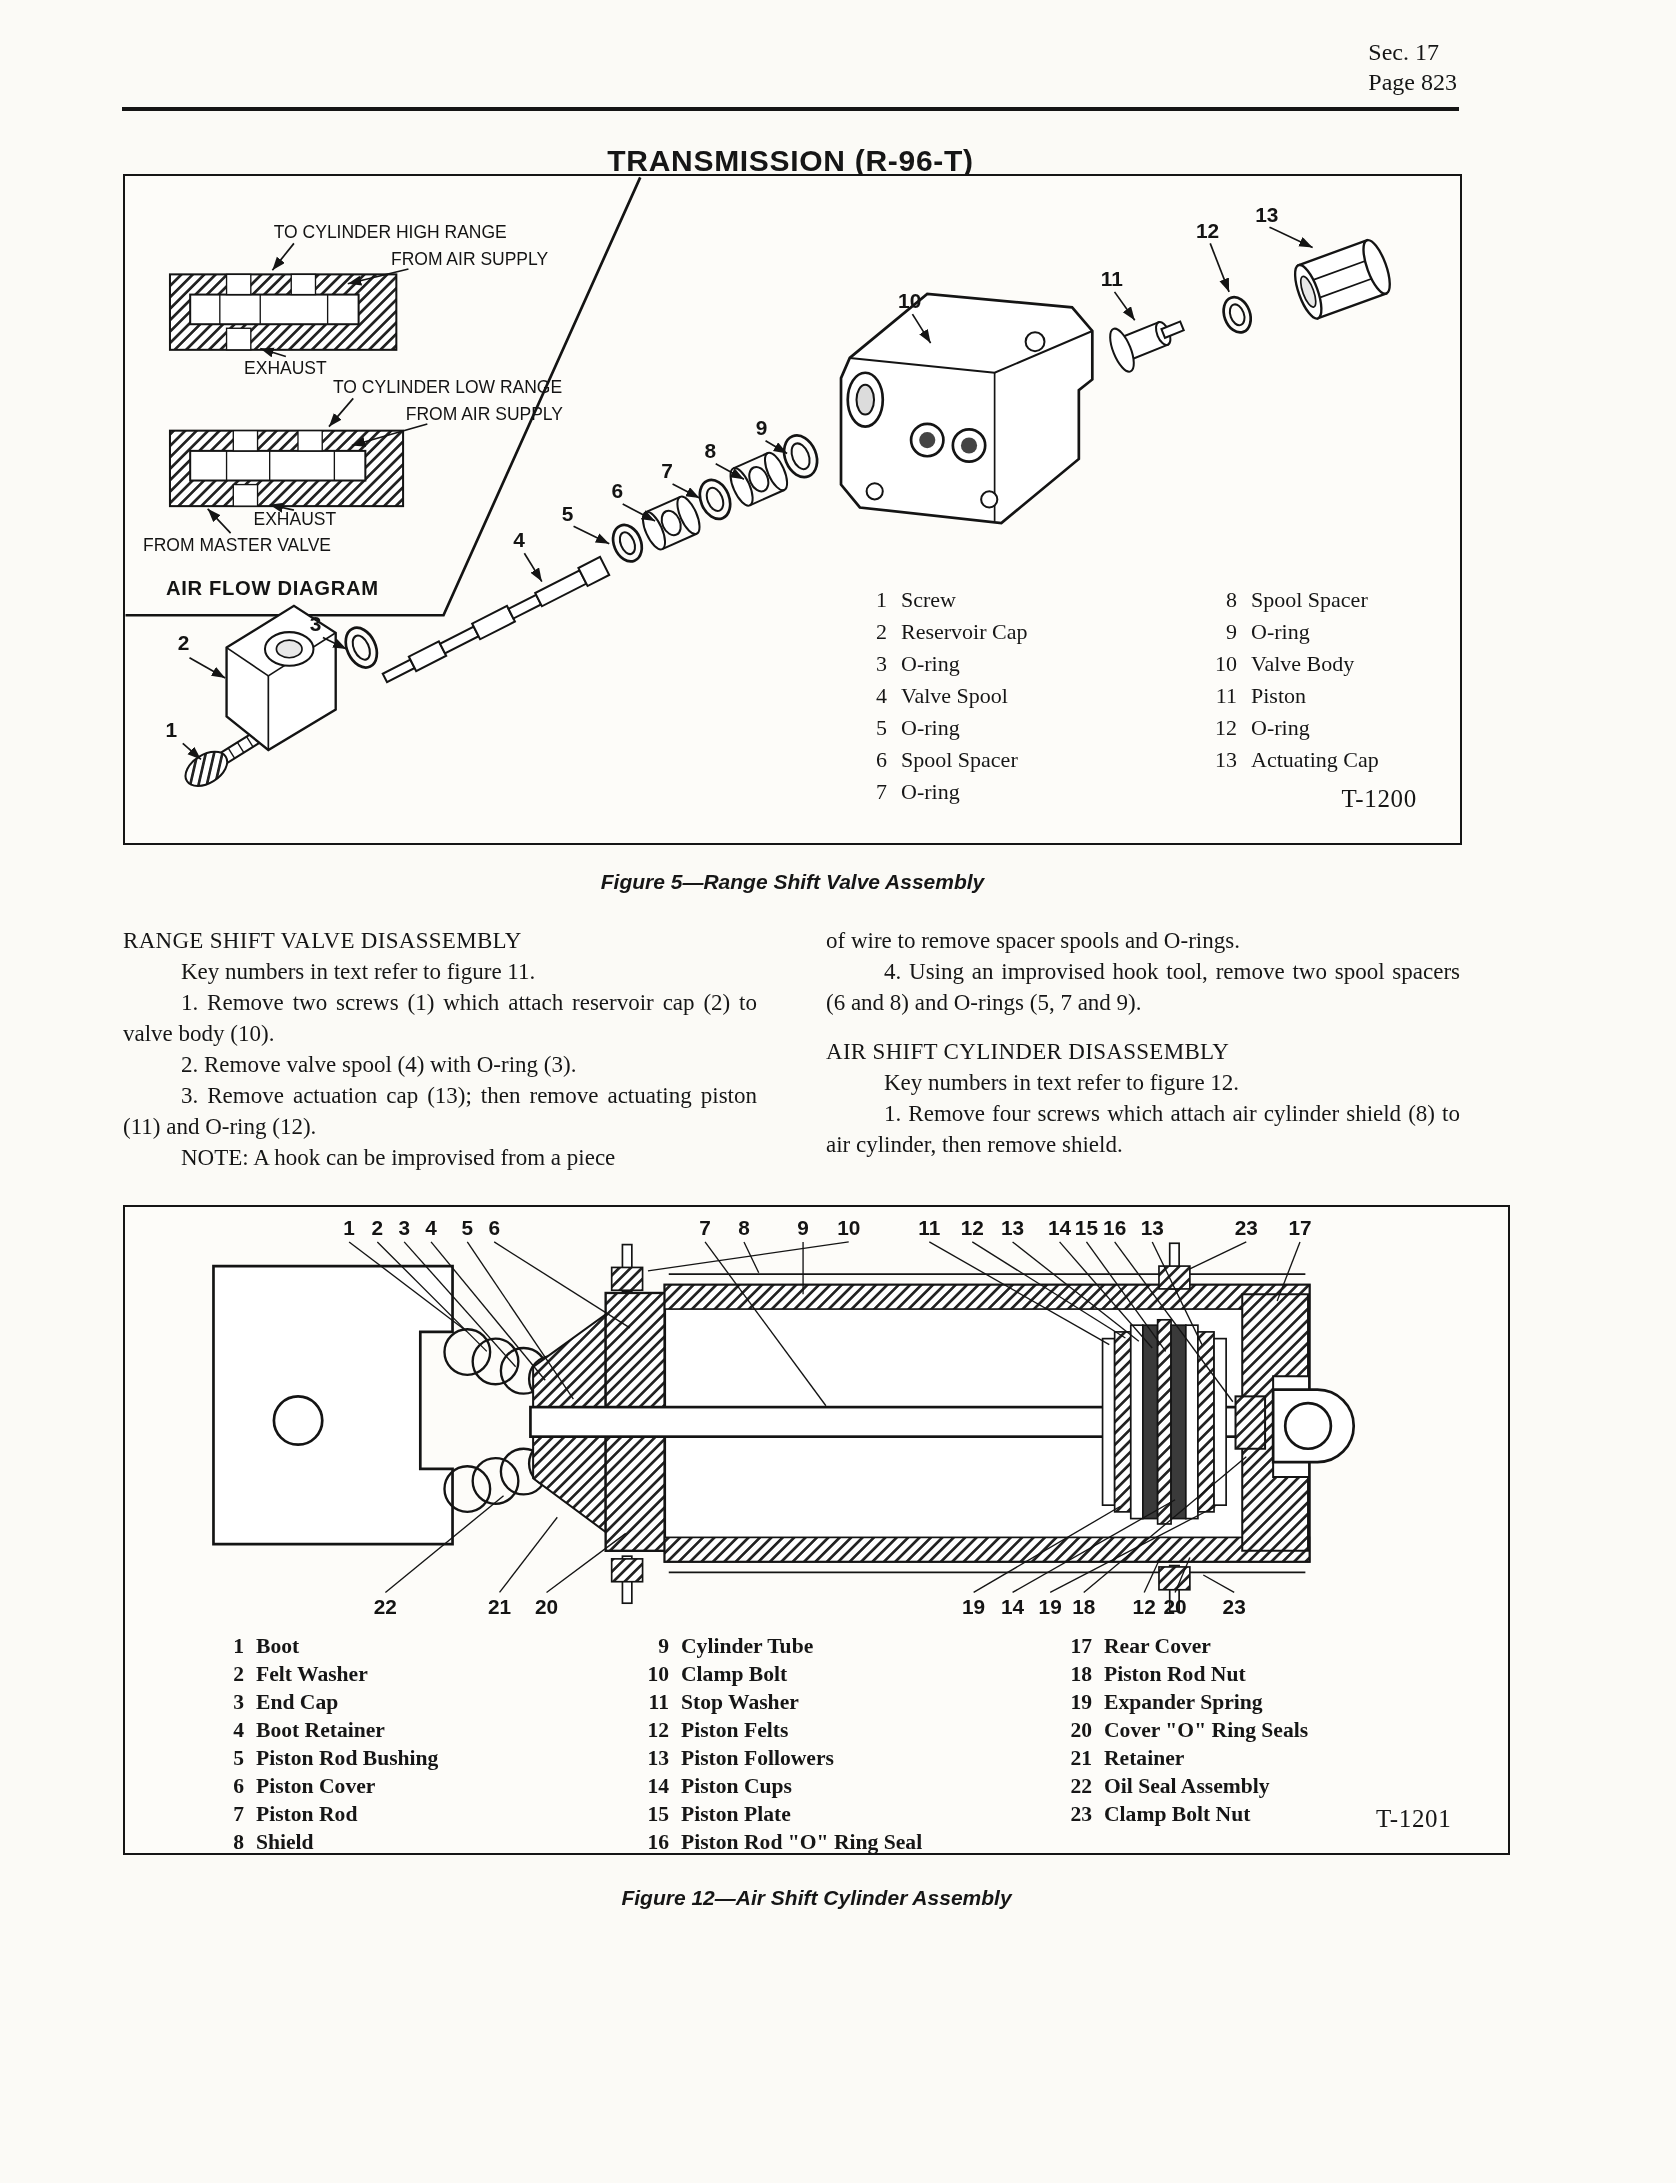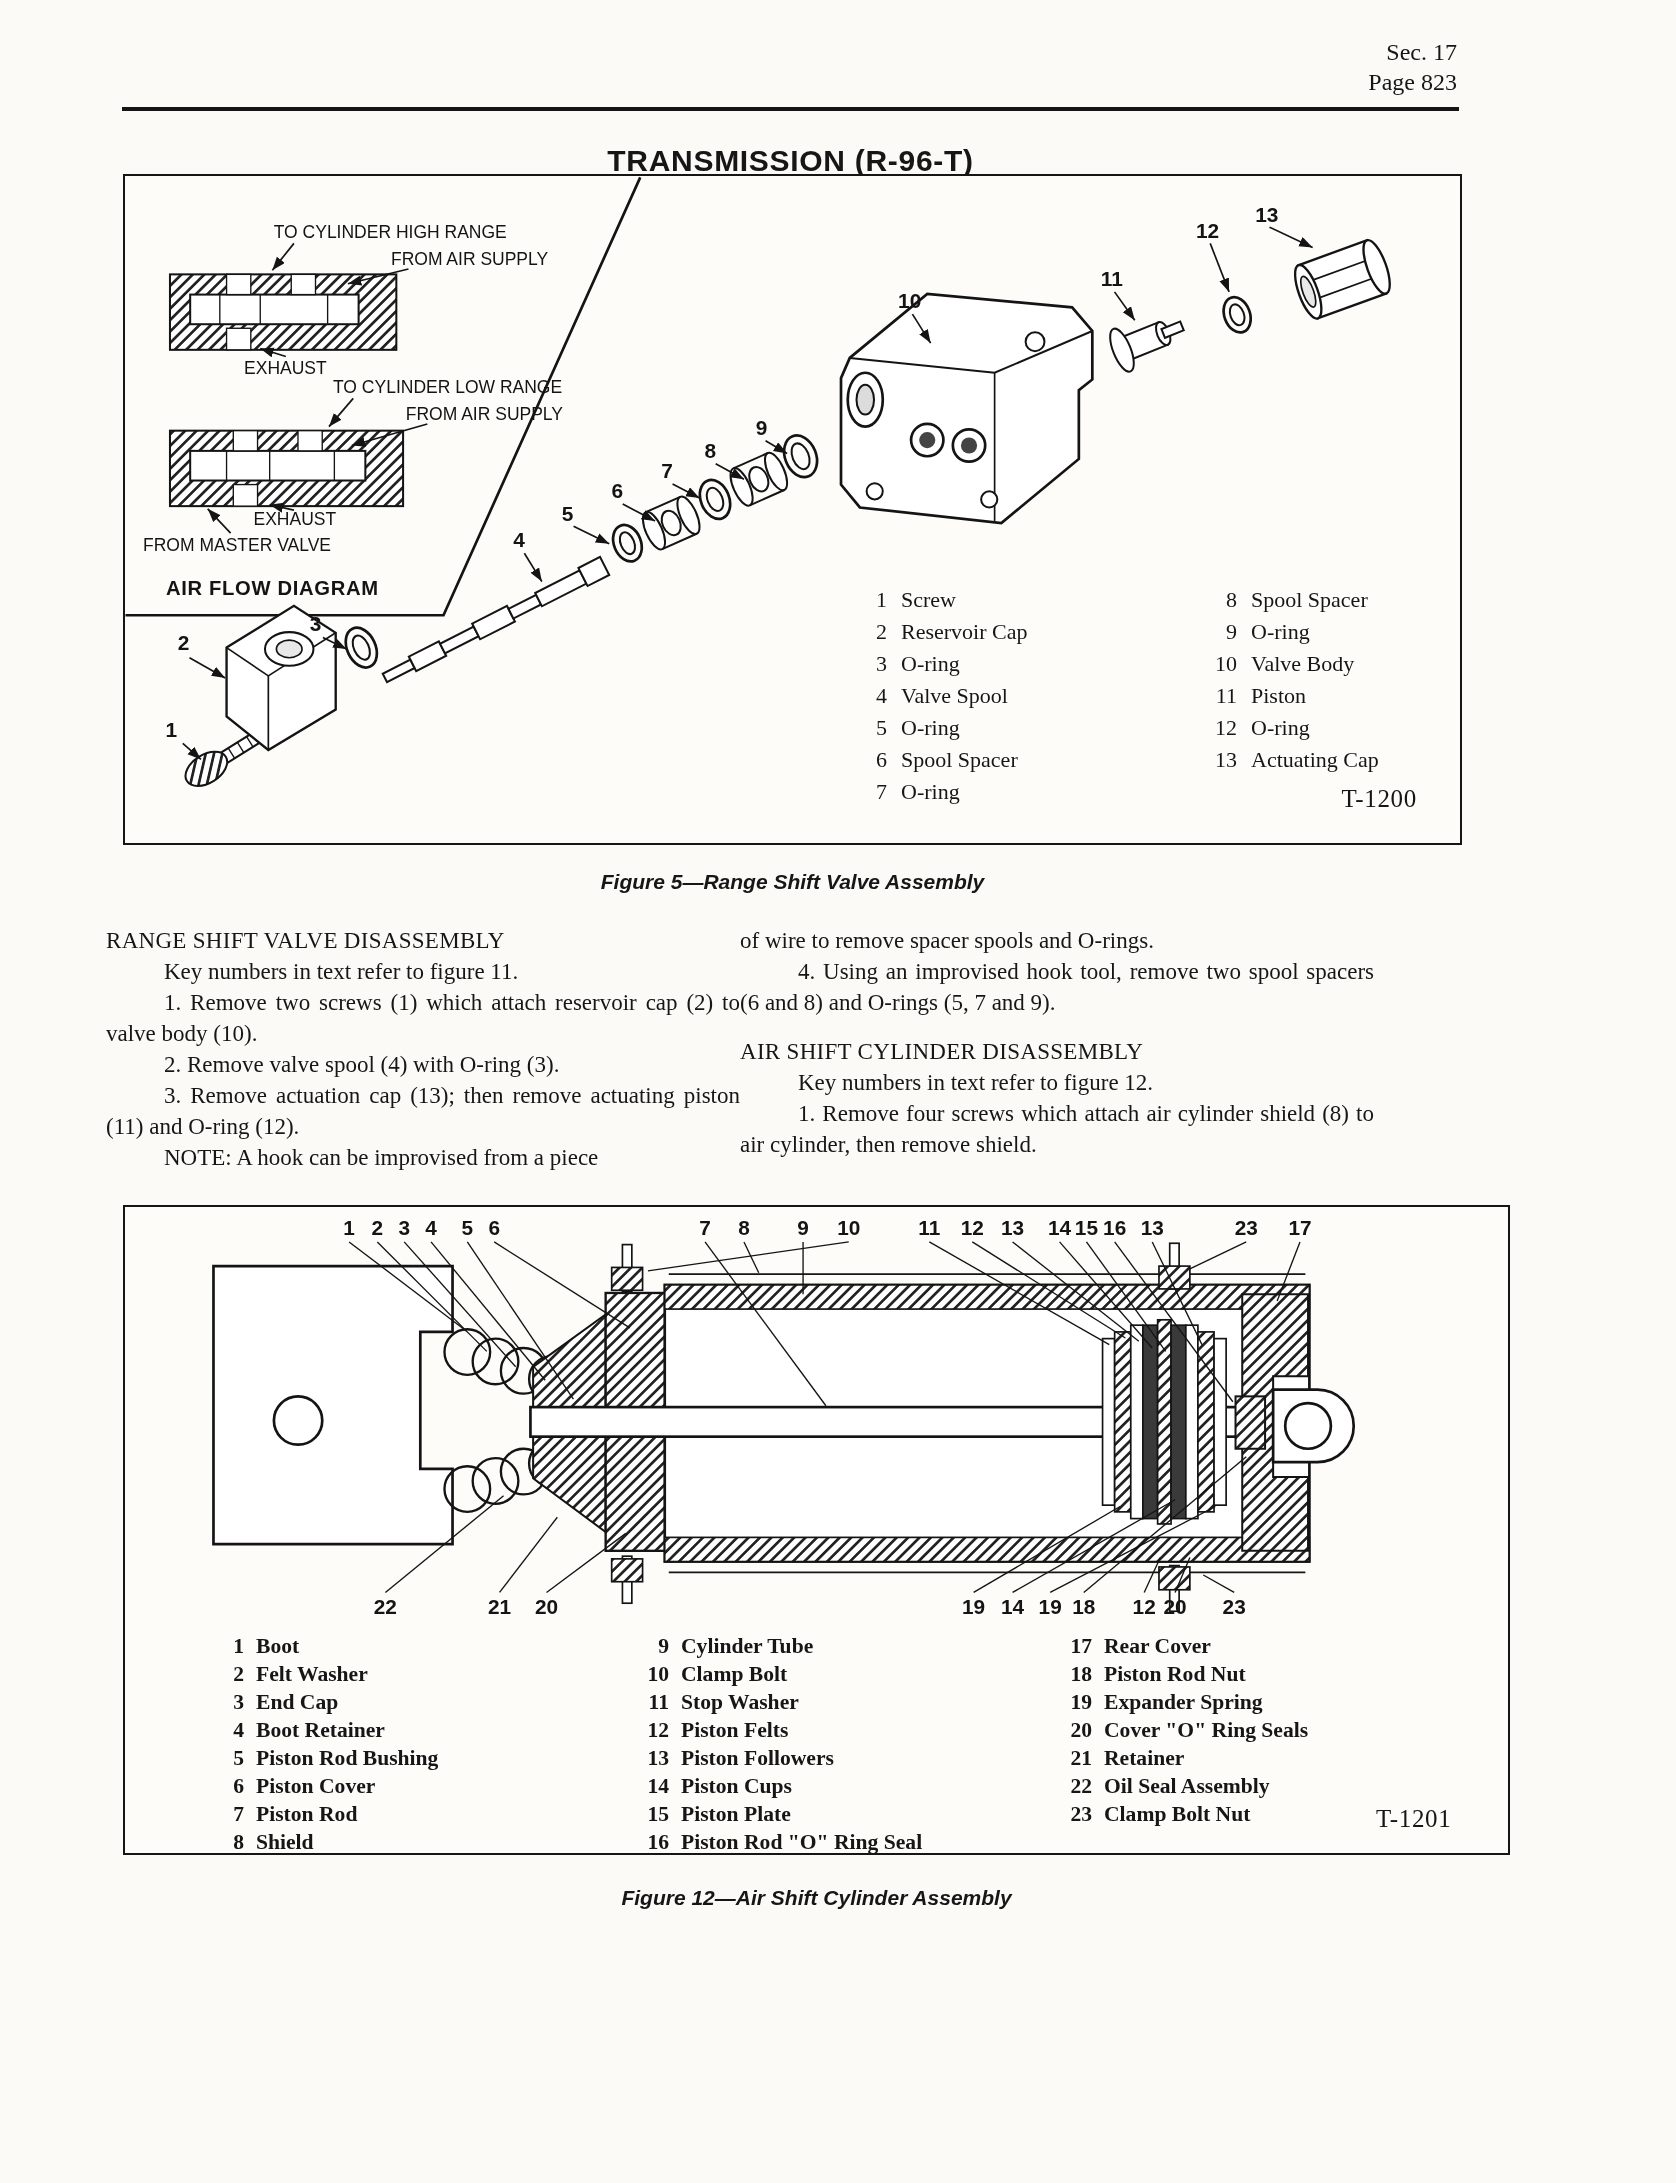--- a/index.html
+++ b/index.html
@@ -1,31 +1,31 @@
 <!DOCTYPE html>
 <html style="font-size:10.8px"><head>
 <meta charset="utf-8">
 <style>
   *{box-sizing:border-box}
   html,body{margin:0;padding:0}
   body{width:1677px;height:2183px;background:#e8e6e0;font-family:"Liberation Serif",serif;color:#161616;position:relative}
   .sheet{position:absolute;inset:0;background:#fbfaf6;overflow:hidden}
   .abs{position:absolute}
   .title{top:37px;left:47px;width:1481px;text-align:center;font:bold 38px "Liberation Sans",sans-serif;letter-spacing:3.4px}
-  .pageref{top:37px;right:220px;text-align:right;font-size:24px;line-height:30px}
+  .pageref{top:37px;right:220px;text-align:left;font-size:24px;line-height:30px}
   .rule{top:107px;left:122px;width:1337px;height:4px;background:#151515}
   .secttl{top:119px;left:122px;width:1337px;text-align:center;font:bold 30px "Liberation Sans",sans-serif;letter-spacing:0.7px}
   .figbox{position:absolute;background:#fdfcf9;border:2.7px solid #151515}
   #fig11{left:123px;top:174px;width:1339px;height:671px}
   #fig12{left:123px;top:1205px;width:1387px;height:650px}
   .figbox svg{position:absolute;left:0;top:0;width:100%;height:100%}
   .caption{font:italic bold 21px "Liberation Sans",sans-serif;text-align:center}
   #cap11{top:870px;left:123px;width:1339px}
   #cap12{top:1886px;left:123px;width:1387px}
-  .bodytext{top:925px;left:106px;width:1337px;display:flex;}
+  .bodytext{top:925px;left:123px;width:1337px;display:flex;gap:69px}
   .col{width:634px}
   .col p{margin:0;font-size:23px;line-height:31px;text-align:justify}
   .col p.ind{text-indent:58px}
   .col h3{margin:0;font-size:23px;line-height:31px;font-weight:normal;letter-spacing:0.3px}
   .col h3.mt{margin-top:17.6px}
   .plist{font-size:22px;line-height:32px}
   .prow{display:flex}
   .pn{width:35px;text-align:right;flex:none}
   .pname{margin-left:14px;white-space:nowrap}
   #fig11-list{left:727px;top:408px;display:flex;gap:32px}

